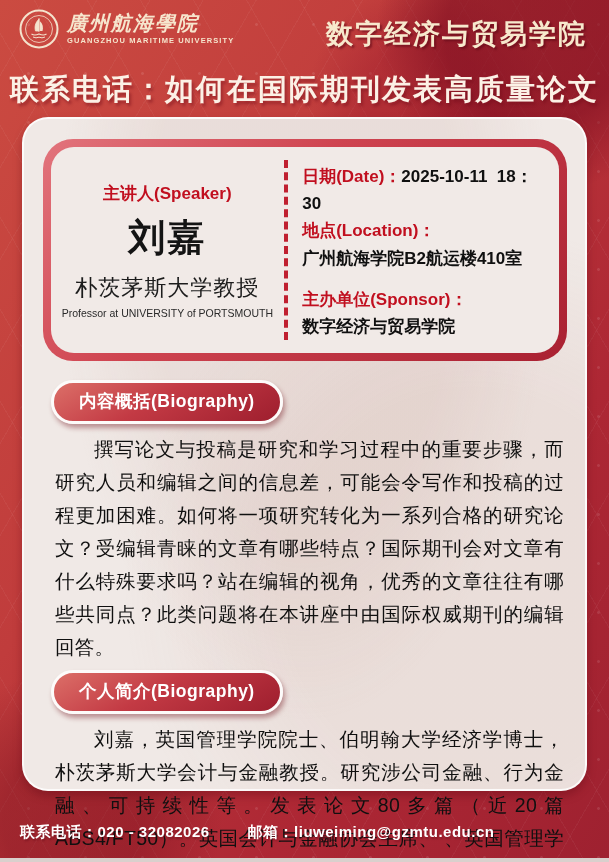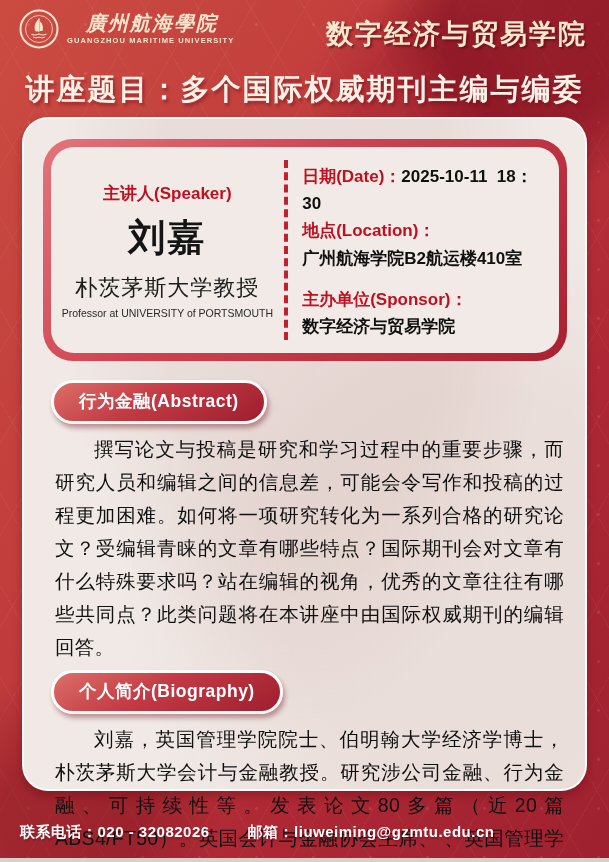--- a/index.html
+++ b/index.html
@@ -20,21 +20,21 @@
     background-size:auto,auto,auto,auto,auto,57px 49px;
   }
   .bottom-strip{position:absolute;left:0;right:0;bottom:0;height:4px;background:#d9d0cd;}
 
   
   .header{position:absolute;left:0;top:0;right:0;height:62px;}
   .logo{position:absolute;left:18px;top:8px;display:flex;align-items:center;gap:7px;color:#f4e3cd;}
   .seal{width:42px;height:42px;display:block;}
   .uni-names{display:flex;flex-direction:column;line-height:1.05;}
   .uni-cn{font-family:"DejaVu Serif","Liberation Serif",serif;font-style:italic;font-weight:bold;
-    font-size:20px;letter-spacing:2px;color:#f6e5cd;margin-left:19px;}
+    font-size:20px;letter-spacing:2px;color:#f6e5cd;}
   .uni-en{font-size:7.5px;font-weight:bold;letter-spacing:1.1px;color:#f6e5cd;margin-top:3px;}
   .college{position:absolute;right:22px;top:16px;font-size:27px;font-weight:bold;color:#f7e9cd;
     letter-spacing:2px;text-shadow:2px 2px 2px rgba(90,5,20,.55);}
 
   
   .lecture-title{position:absolute;left:0;right:0;top:70px;text-align:center;
     font-size:29px;font-weight:bold;color:#fcf1e6;letter-spacing:2px;
     text-shadow:2px 3px 3px rgba(110,10,25,.45);}
 
   
@@ -98,21 +98,21 @@
       <path d="M15 29 q3 1.6 6 .2 q3 1.4 6 -.2" fill="none" stroke="#f4e3cd" stroke-width="1"></path>
     </svg>
     <div class="uni-names">
       <span class="uni-cn">廣州航海學院</span>
       <span class="uni-en">GUANGZHOU MARITIME UNIVERSITY</span>
     </div>
   </div>
   <div class="college">数字经济与贸易学院</div>
 </div>
 
-<div class="lecture-title">讲座题目：多个国际权威期刊主编与编委</div>
+<div class="lecture-title">联系电话：如何在国际期刊发表高质量论文</div>
 
 <div class="panel">
 
   <div class="card-border">
     <div class="card-inner">
       <div class="speaker-col">
         <span class="speaker-label">主讲人(Speaker)</span>
         <span class="speaker-name">刘嘉</span>
         <span class="speaker-aff">朴茨茅斯大学教授</span>
         <span class="speaker-aff-en">Professor at UNIVERSITY of  PORTSMOUTH</span>
@@ -128,21 +128,21 @@
         <div class="detail-gap"></div>
         <div class="detail-row">
           <div class="detail-label">主办单位(Sponsor)：</div>
           <div class="detail-value">数字经济与贸易学院</div>
         </div>
       </div>
     </div>
   </div>
 
   <div>
-    <span class="badge badge-abstract">行为金融(Abstract)</span>
+    <span class="badge badge-abstract">内容概括(Biography)</span>
     <p class="para">撰写论文与投稿是研究和学习过程中的重要步骤，而研究人员和编辑之间的信息差，可能会令写作和投稿的过程更加困难。如何将一项研究转化为一系列合格的研究论文？受编辑青睐的文章有哪些特点？国际期刊会对文章有什么特殊要求吗？站在编辑的视角，优秀的文章往往有哪些共同点？此类问题将在本讲座中由国际权威期刊的编辑回答。</p>
   </div>
 
   <div>
     <span class="badge badge-bio">个人简介(Biography)</span>
     <p class="para">刘嘉，英国管理学院院士、伯明翰大学经济学博士，朴茨茅斯大学会计与金融教授。研究涉公司金融、行为金融、可持续性等。发表论文80多篇（近20篇ABS4/FT50）。英国会计与金融协会主席、 、英国管理学院执行官、英国政府Co-Op Bank项目顾问，多个国际权威期刊主编与编委，曾获多项国际最佳论文奖。</p>
   </div>
 
 </div>
 

